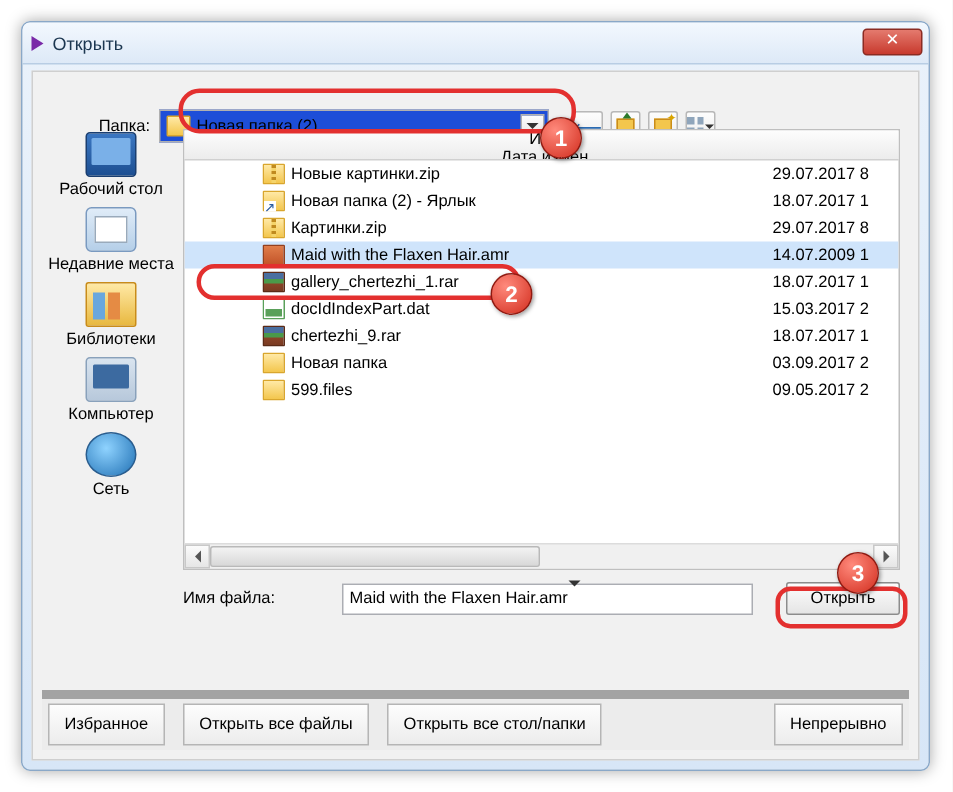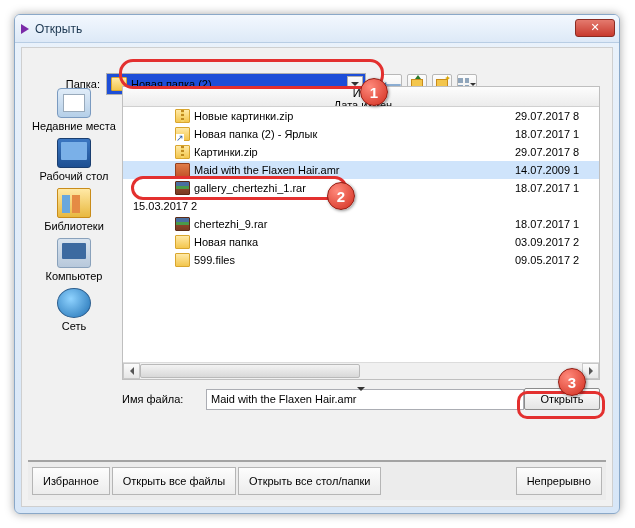--- a/index.html
+++ b/index.html
@@ -180,33 +180,33 @@
   .sb-thumb{position:absolute;left:0;top:1px;height:14px;width:220px;background:linear-gradient(#f3f3f3,#d8d8d8);border:1px solid #b9b9b9;border-radius:2px;}
   .sb-btn::after{content:'';width:0;height:0;}
   .sb-left::after{border-top:4px solid transparent;border-bottom:4px solid transparent;border-right:4px solid #555;}
   .sb-right::after{border-top:4px solid transparent;border-bottom:4px solid transparent;border-left:4px solid #555;}
 
   
   .bottom {
     position: absolute;
     left: 100px; right: 12px; bottom: 54px; height: 66px;
   }
-  .fld-row{display:flex;align-items:center;height:26px;gap:0;}
+  .fld-row{display:flex;align-items:center;height:26px;gap:22px;}
   .fld-lbl{width:84px;}
   .fld-input{flex:1;height:21px;border:1px solid #abadb3;background:#fff;padding:0 4px;position:relative;display:flex;align-items:center;}
   .fld-input .dd-arrow{right:1px;top:1px;height:17px;width:17px;}
   .btn{
     width:76px;height:22px;border:1px solid #8c8c8c;background:linear-gradient(#fdfdfd,#e5e5e5);
     border-radius:2px;text-align:center;line-height:20px;cursor:pointer;
   }
   
   .footer {
     position:absolute; left:6px; right:6px; bottom:6px; height:40px;
-    background:#ececec; border-top:2px solid #a3a3a3;
-    display:flex; align-items:center; gap:2px; padding:0 4px;
+    background:#ececec; border-top:6px solid #a3a3a3;
+    display:flex; align-items:center; gap:12px; padding:0 4px;
   }
   .footer .fbtn{
     height:28px; border:1px solid #b5b5b5; background:linear-gradient(#fdfdfd,#ececec);
     padding:0 10px; line-height:26px; cursor:pointer; font-size:11px;
   }
   .footer .spacer{flex:1;}
 
   
   .callout-ring {
     position:absolute; border:3px solid #e3302f; border-radius:14px;
@@ -251,26 +251,26 @@
           </div>
         <div class="tb-btn tb-view">
             <div class="grid"></div>
             <div class="mini-arrow"></div>
           </div>
       </div>
     </div>
 
     <div class="places" id="places">
         <div class="place">
+          <div class="pl-ico ico-desktop"></div>
+          <div class="pl-lbl">Рабочий стол</div>
+        </div>
+        <div class="place">
           <div class="pl-ico ico-recent"></div>
           <div class="pl-lbl">Недавние места</div>
-        </div>
-        <div class="place">
-          <div class="pl-ico ico-desktop"></div>
-          <div class="pl-lbl">Рабочий стол</div>
         </div>
         <div class="place">
           <div class="pl-ico ico-lib"></div>
           <div class="pl-lbl">Библиотеки</div>
         </div>
         <div class="place">
           <div class="pl-ico ico-pc"></div>
           <div class="pl-lbl">Компьютер</div>
         </div>
         <div class="place">
@@ -316,20 +316,24 @@
             <div class="cell-date">14.07.2009 1</div>
           </div>
           <div class="row">
             <div class="cell-name">
               <div class="fi fi-rar"></div>
               <span>gallery_chertezhi_1.rar</span>
             </div>
             <div class="cell-date">18.07.2017 1</div>
           </div>
           <div class="row">
+            <div class="cell-name">
+              <div class="fi fi-dat"></div>
+              <span>docIdIndexPart.dat</span>
+            </div>
             <div class="cell-date">15.03.2017 2</div>
           </div>
           <div class="row">
             <div class="cell-name">
               <div class="fi fi-rar"></div>
               <span>chertezhi_9.rar</span>
             </div>
             <div class="cell-date">18.07.2017 1</div>
           </div>
           <div class="row">

